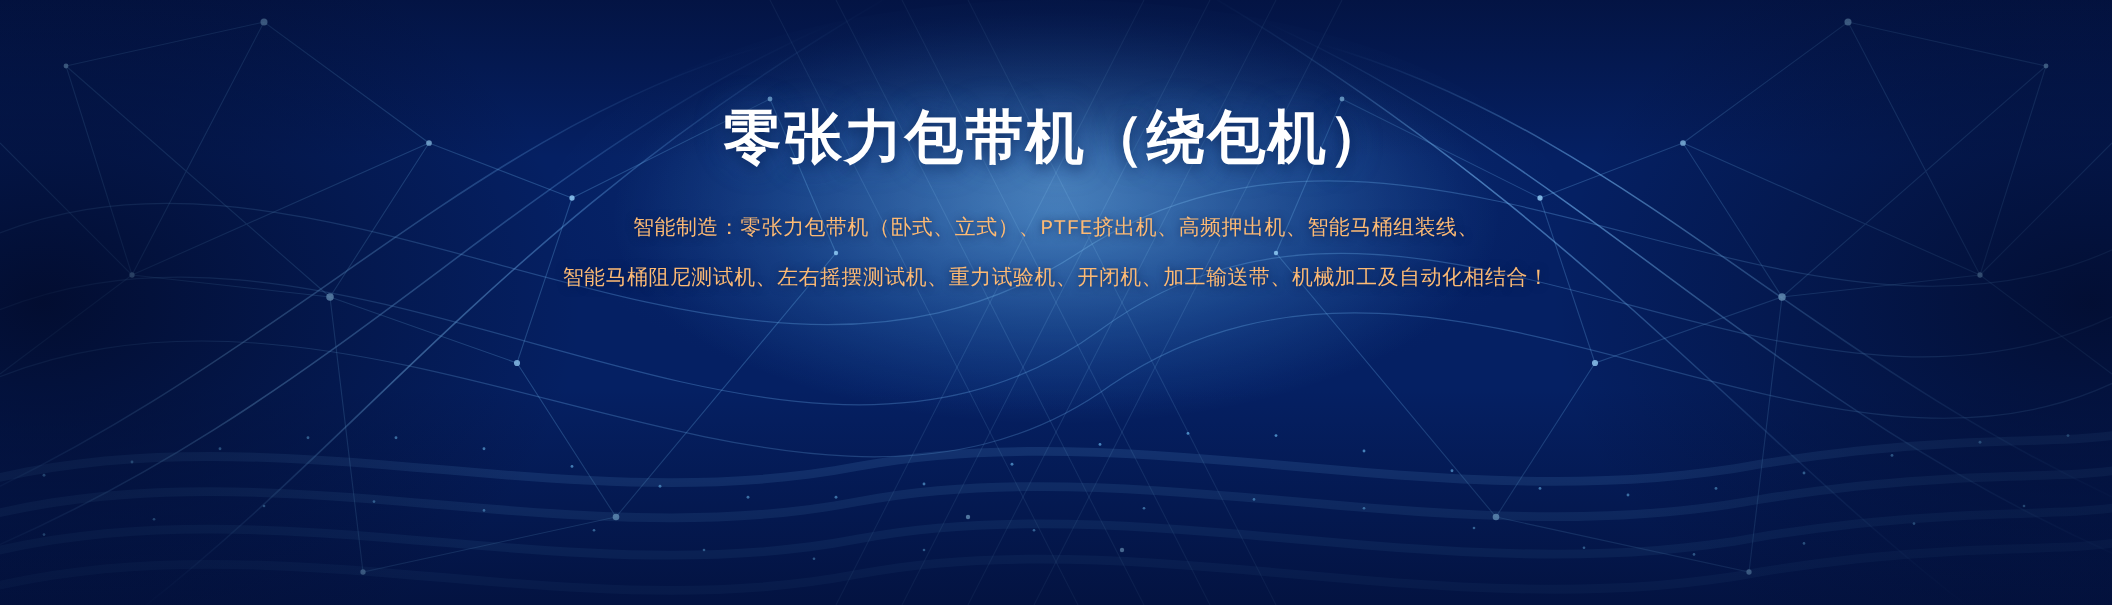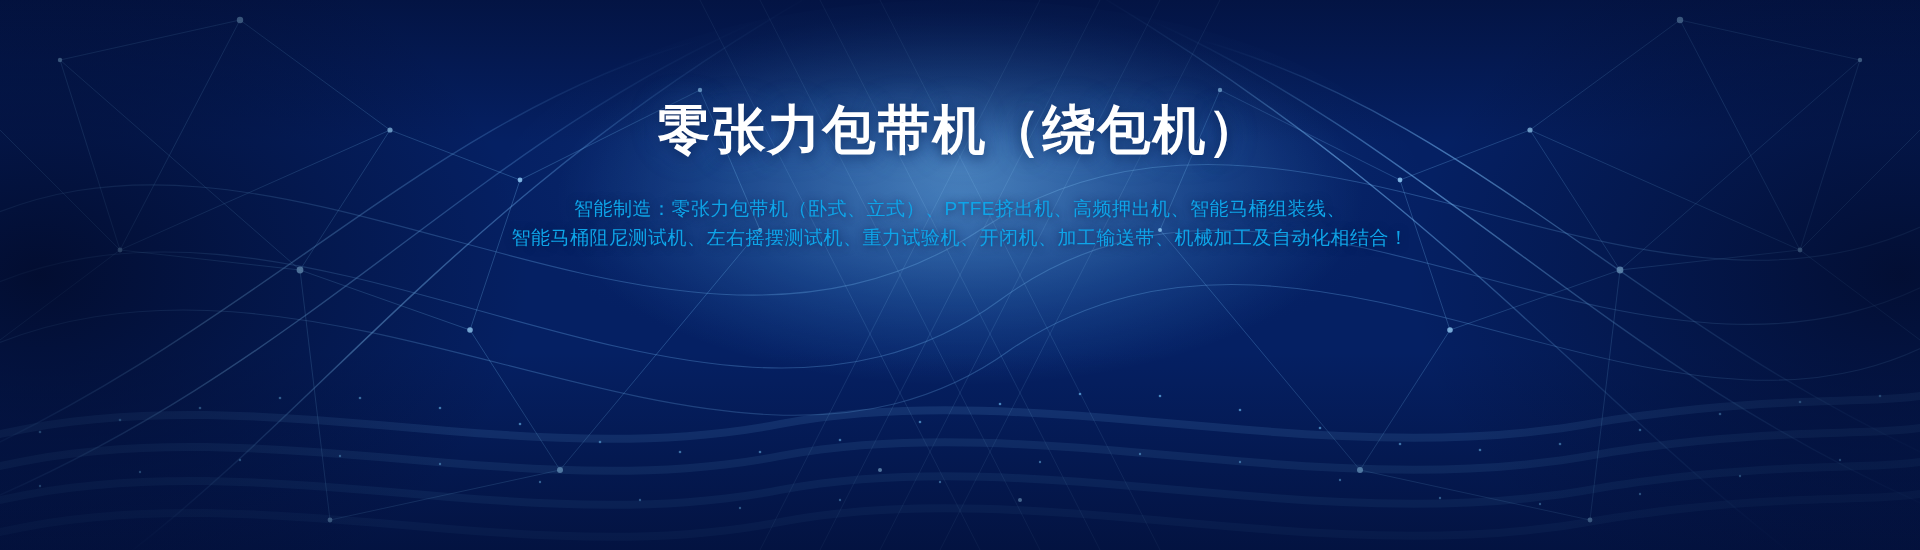--- a/index.html
+++ b/index.html
@@ -1,18 +1,18 @@
 <!DOCTYPE html>
 <html><head>
 <meta charset="utf-8">
 <style>
   html,body{margin:0;padding:0;background:#06184a;}
   .banner{
     position:relative;width:1920px;height:550px;overflow:hidden;
-    font-family:Liberation Sans, sans-serif;
+    font-family:Liberation Mono, monospace;
     background:
       radial-gradient(ellipse 820px 420px at 50% 42%, #1f74d8 0%, rgba(22,92,190,0.75) 32%, rgba(14,58,150,0.35) 58%, rgba(8,32,104,0) 78%),
       radial-gradient(ellipse 1500px 700px at 50% 55%, #1257b4 0%, #0c3d93 38%, #08276d 68%, #041churn 100%),
       linear-gradient(180deg,#04143f 0%,#062a70 22%,#0a47a0 48%,#073382 74%,#041a4f 100%);
     background-color:#052063;
   }
   .layer{position:absolute;inset:0;pointer-events:none;}
   .vignette{
     background:
       radial-gradient(ellipse 700px 520px at 2% 50%, rgba(2,10,40,0.85) 0%, rgba(2,10,40,0) 70%),
@@ -29,25 +29,25 @@
     padding-top:96px;box-sizing:border-box;
   }
   .title-line{
     color:#ffffff;font-weight:bold;letter-spacing:2px;line-height:1.28;
     text-shadow:0 2px 14px rgba(4,24,70,0.75), 0 0 30px rgba(70,150,240,0.35);
     white-space:nowrap;
   }
   .t1{font-size:53px;}
   .t2{font-size:53px;margin-top:4px;}
   .sub-line{
-    color:#0ea5e9;font-size:19px;line-height:1.55;letter-spacing:0.5px;white-space:nowrap;
+    color:#fdba74;font-size:19px;line-height:1.55;letter-spacing:0.5px;white-space:nowrap;
     text-shadow:0 1px 8px rgba(4,24,70,0.8);
   }
   .s1{margin-top:30px;}
-  .s2{}
+  .s2{margin-top:16px;}
   svg.deco{position:absolute;inset:0;width:1920px;height:550px;}
 </style>
 </head>
 <body>
 
 <div class="banner">
 
   <svg class="deco" viewBox="0 0 1920 550" preserveAspectRatio="none" aria-hidden="true">
     <defs>
       <linearGradient id="lg1" x1="0" y1="0" x2="1" y2="0">

